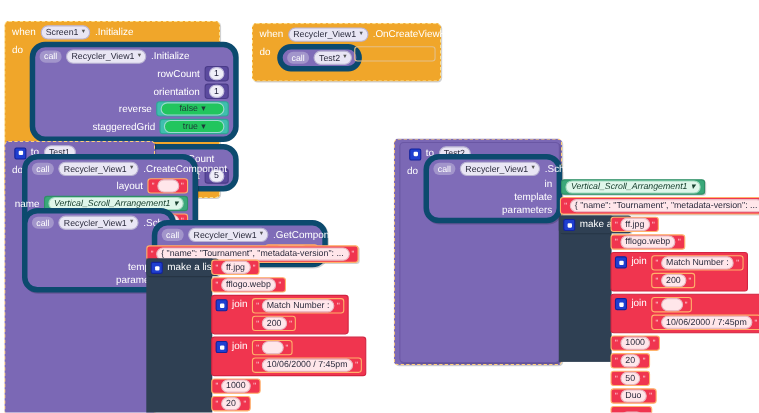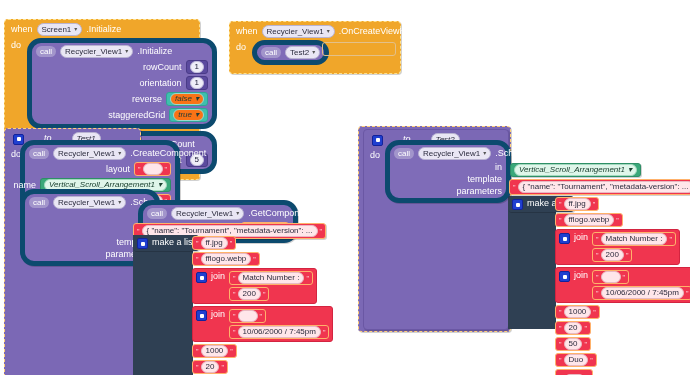--- a/index.html
+++ b/index.html
@@ -31,21 +31,21 @@
   .hatbody{padding:0 6px 5px 22px;position:relative;}
   .hat .dolbl{position:absolute;left:6px;top:3px;font-size:9px;}
 
   
   .proc{
     background:#7b68b5;
     border:1px solid #6a57a4;
     border-radius:4px;
   }
   .proc.sel{border:1px dashed #ffcf7a;}
-  .procrow{display:flex;align-items:center;gap:20px;padding:3px 6px 2px 8px;font-style:italic;}
+  .procrow{display:flex;align-items:center;gap:4px;padding:3px 6px 2px 8px;}
   .procbody{position:relative;padding:0 4px 6px 20px;}
   .proc .dolbl{position:absolute;left:6px;top:3px;}
 
   
   .call{
     background:#7f6cb8;
     border:5px solid #0c4a6e;
     border-radius:14px;
     padding:2px 4px;
   }
@@ -70,21 +70,21 @@
     background:#f0354f;border:1px solid #d32440;border-radius:3px;
     padding:0 3px;display:inline-flex;align-items:center;gap:2px;white-space:nowrap;
   }
   .str.sel{border:1px solid #ffb26b;}
   .q{font-size:7px;color:#ffd9df;}
   .sv{background:#ffe6ea;color:#2b2b3d;border:1px solid #e8b9c2;border-radius:6px;padding:0 4px;font-size:8px;line-height:10px;white-space:nowrap;}
   .logic{
     background:#3fbfae;border:1px solid #2fa495;border-radius:3px;padding:0 3px;
     display:inline-flex;align-items:center;
   }
-  .logic .lv{background:#f97316;color:#1d3b38;border:1px solid #9bd9cf;border-radius:6px;padding:0 4px;font-size:8px;line-height:10px;display:inline-flex;gap:3px;align-items:center;font-style:italic;}
+  .logic .lv{background:#22c55e;color:#1d3b38;border:1px solid #9bd9cf;border-radius:6px;padding:0 16px;font-size:8px;line-height:10px;display:inline-flex;gap:3px;align-items:center;}
   .comp{
     background:#3aa87a;border:1px solid #2e8f66;border-radius:3px;padding:0 3px;
     display:inline-flex;align-items:center;font-style:italic;
   }
   .comp .cv{background:#dff6ea;color:#19402f;border:1px solid #a3d9bf;border-radius:6px;padding:0 4px;font-size:8px;line-height:10px;display:inline-flex;gap:3px;align-items:center;}
 
   
   .mutblk{
     background:#f0354f;border:1px solid #d32440;border-radius:3px;
     display:inline-flex;align-items:flex-start;gap:4px;padding:2px 3px;

